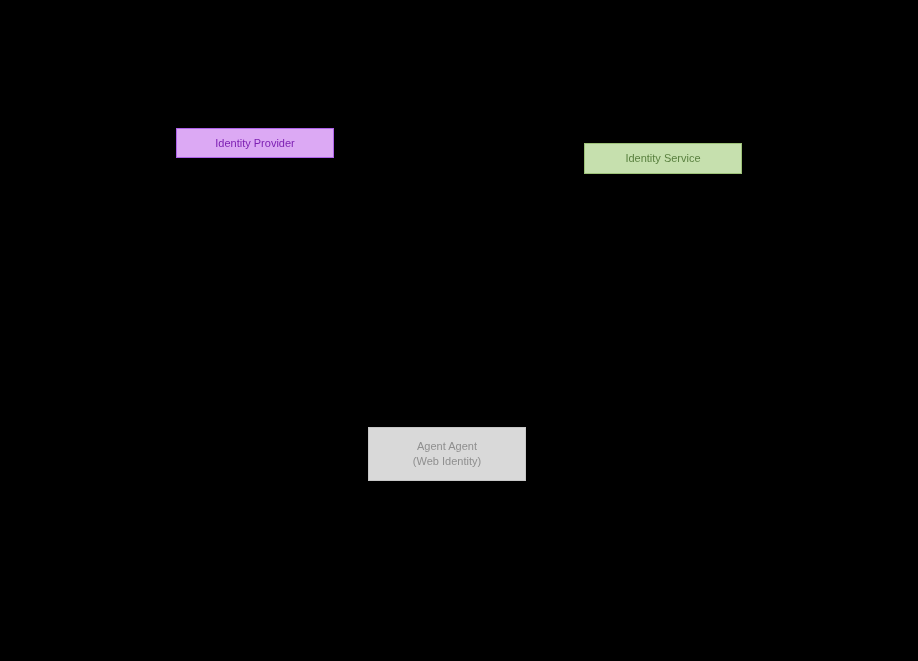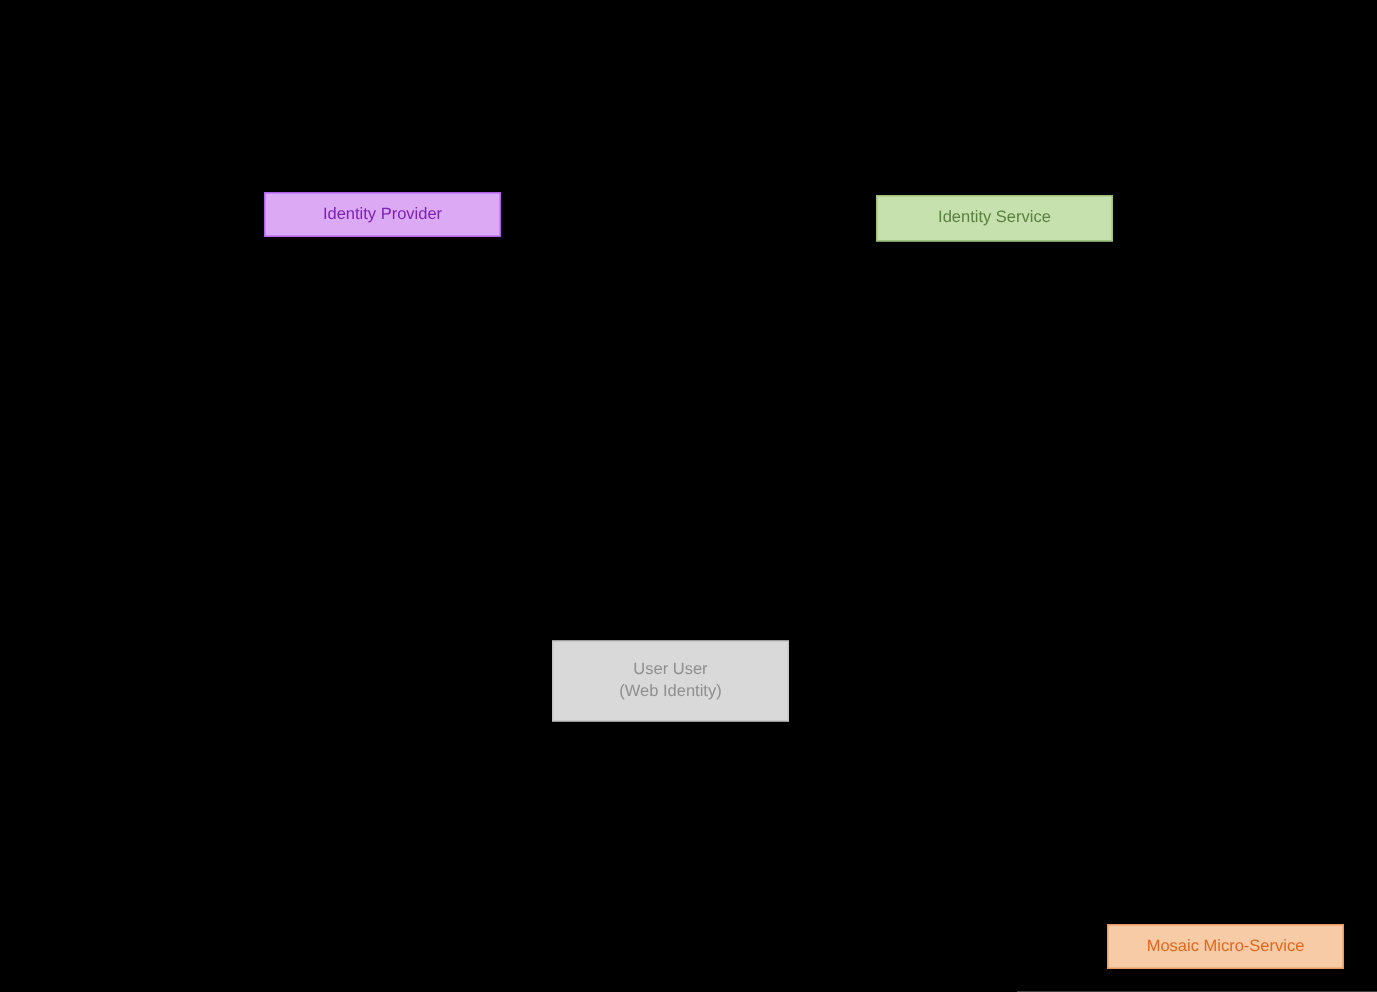--- a/index.html
+++ b/index.html
@@ -21,39 +21,36 @@
     flex-direction: column;
     align-items: center;
     justify-content: center;
     font-size: 11px;
     line-height: 15px;
     text-align: center;
     white-space: nowrap;
   }
   
   #p-identity-provider { left: 176px; top: 128px; width: 158px; height: 30px; }
-  #p-identity-service  { left: 584px; top: 130px; width: 158px; height: 31px; }
+  #p-identity-service  { left: 584px; top: 143px; width: 158px; height: 31px; }
   #p-user-agent        { left: 368px; top: 427px; width: 158px; height: 54px; }
   #p-mosaic            { left: 738px; top: 616px; width: 158px; height: 30px; }
 </style>
 </head>
 <body>
 
 <div class="canvas" style="background-color: rgb(0, 0, 0);">
 
   <div class="participant" id="p-identity-provider" style="background-color: rgb(220, 169, 244); border-color: rgb(175, 98, 234); color: rgb(125, 32, 179);">
     <span>Identity Provider</span>
   </div>
 
   <div class="participant" id="p-identity-service" style="background-color: rgb(198, 224, 174); border-color: rgb(156, 193, 119); color: rgb(90, 129, 64);">
     <span>Identity Service</span>
   </div>
 
   <div class="participant" id="p-user-agent" style="background-color: rgb(217, 217, 217); border-color: rgb(199, 199, 199); color: rgb(143, 143, 143);">
-    <span>User User</span>
+    <span>Agent Agent</span>
     <span>(Web Identity)</span>
   </div>
 
-  <div class="participant" id="p-mosaic" style="background-color: rgb(246, 203, 166); border-color: rgb(235, 155, 96); color: rgb(224, 104, 28);">
-    <span>Mosaic Micro-Service</span>
-  </div>
 
 </div>
 
 </body></html>

